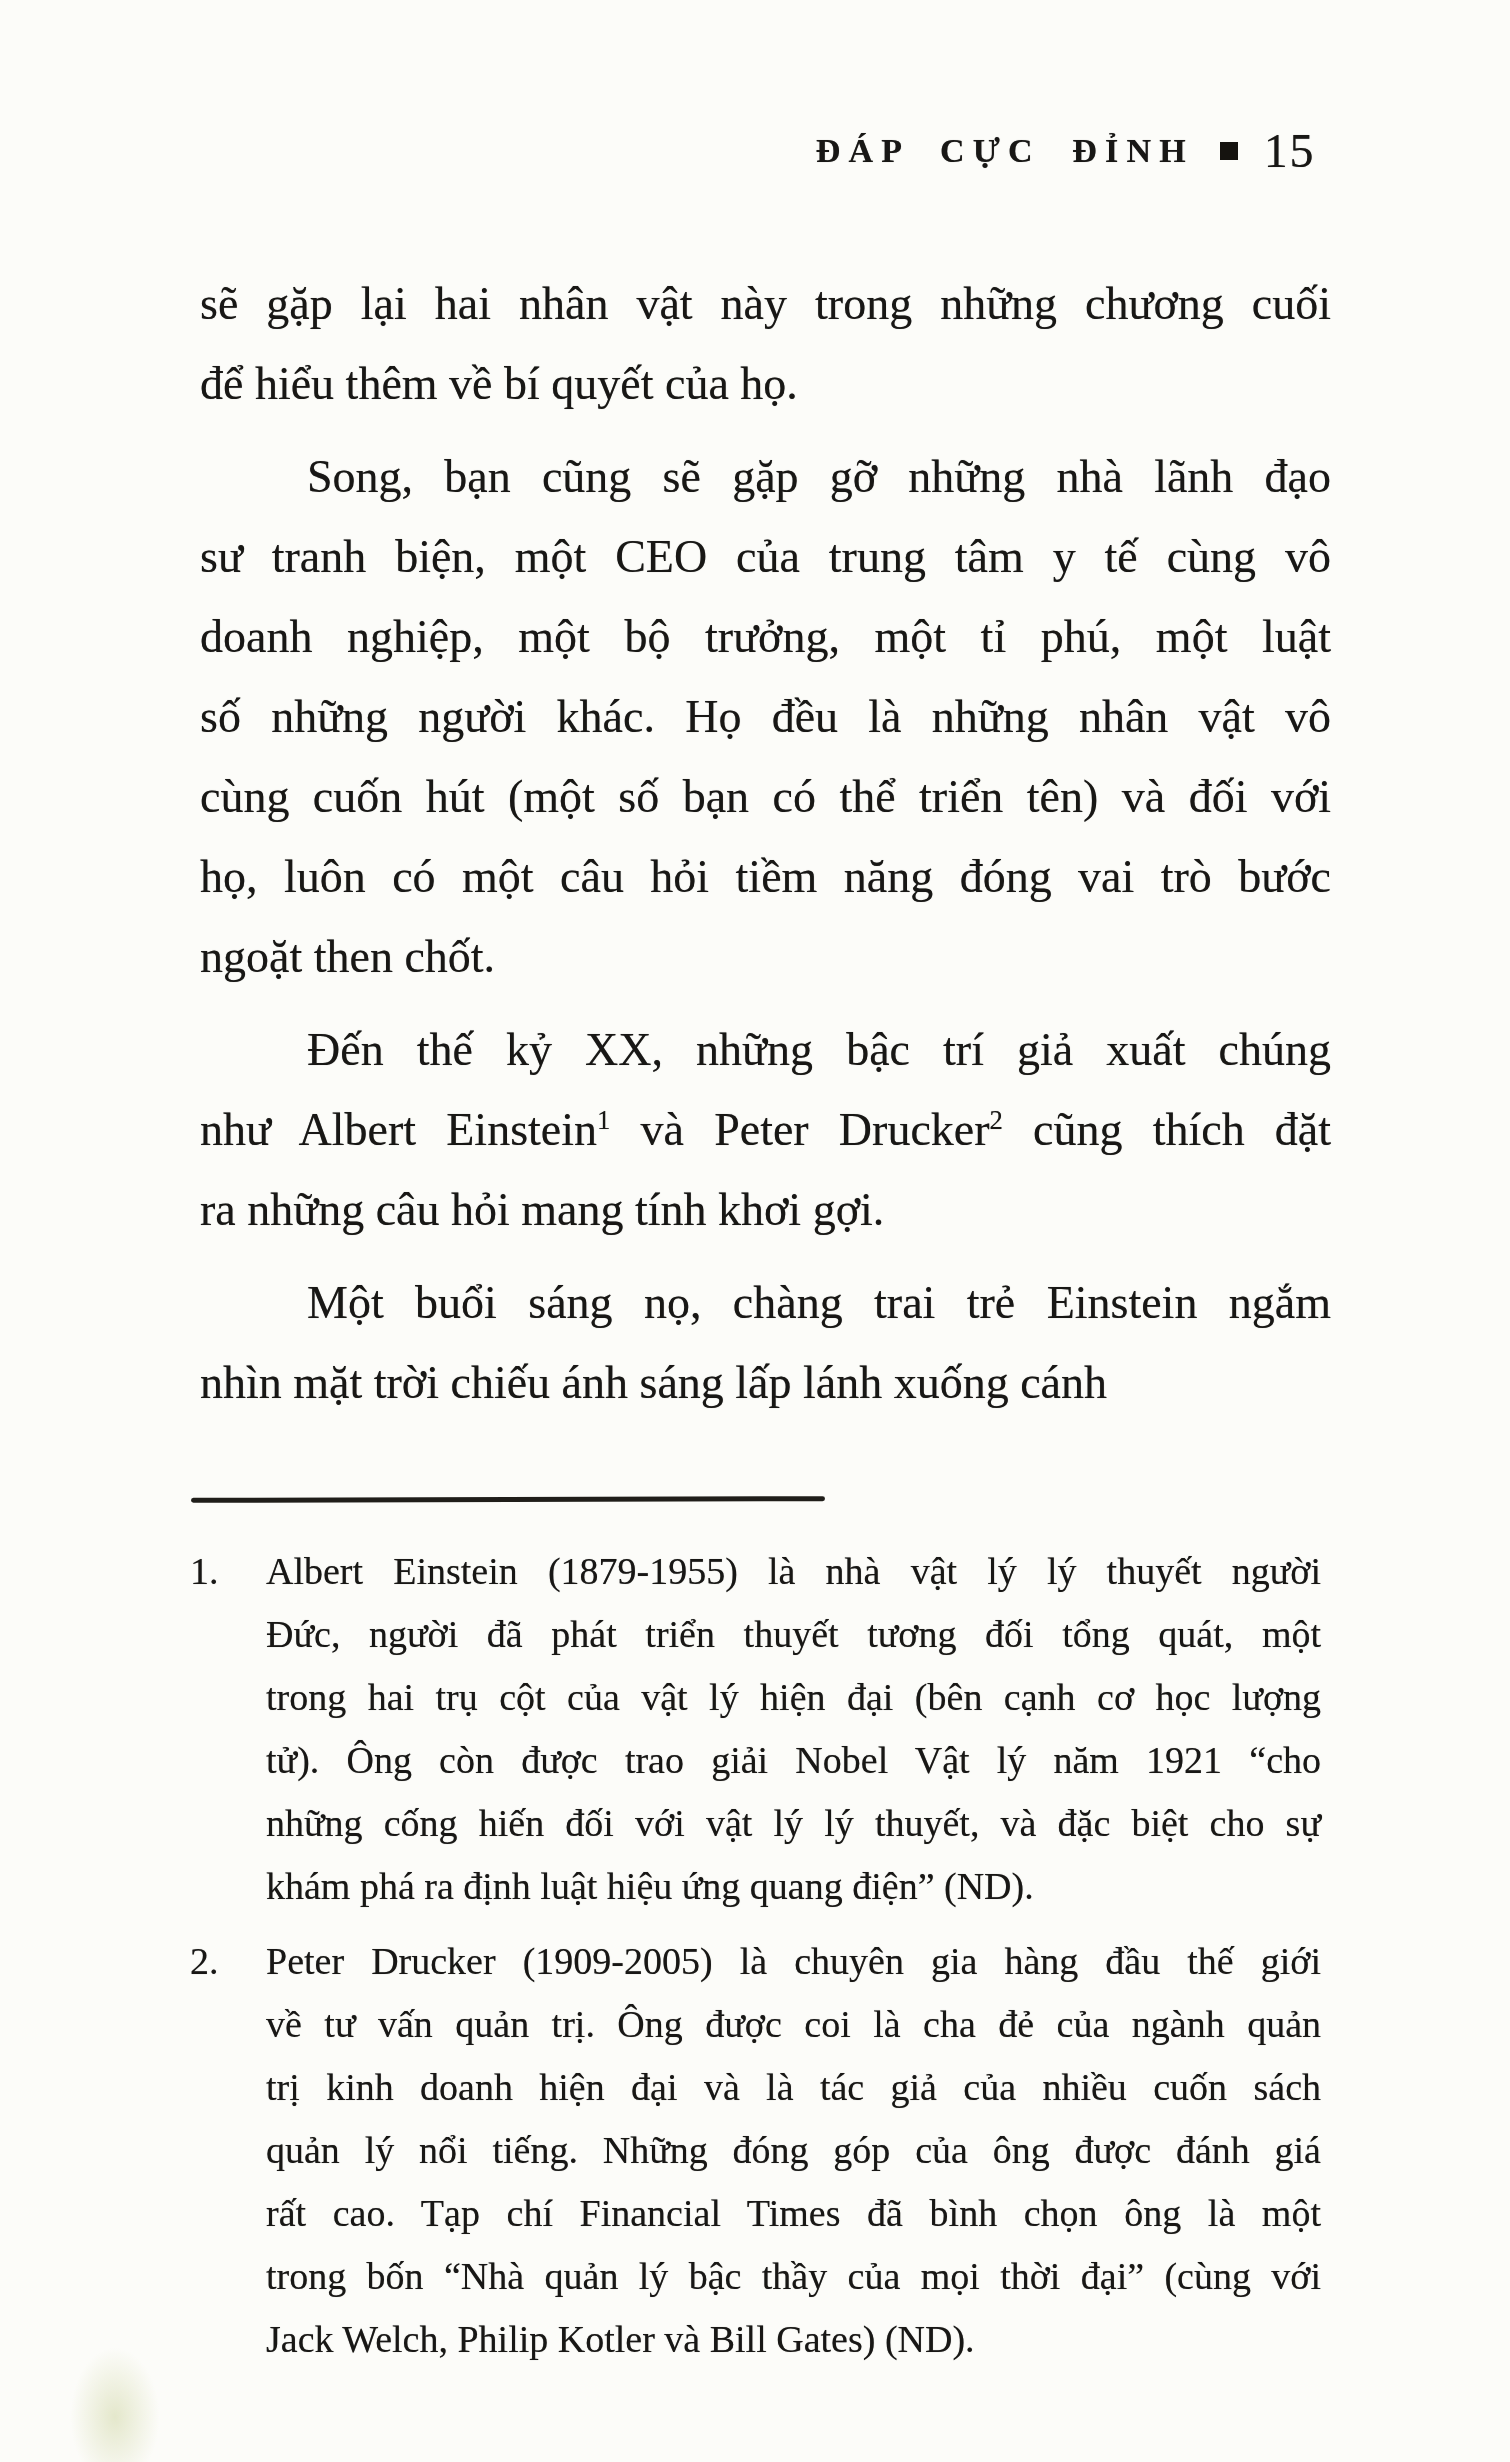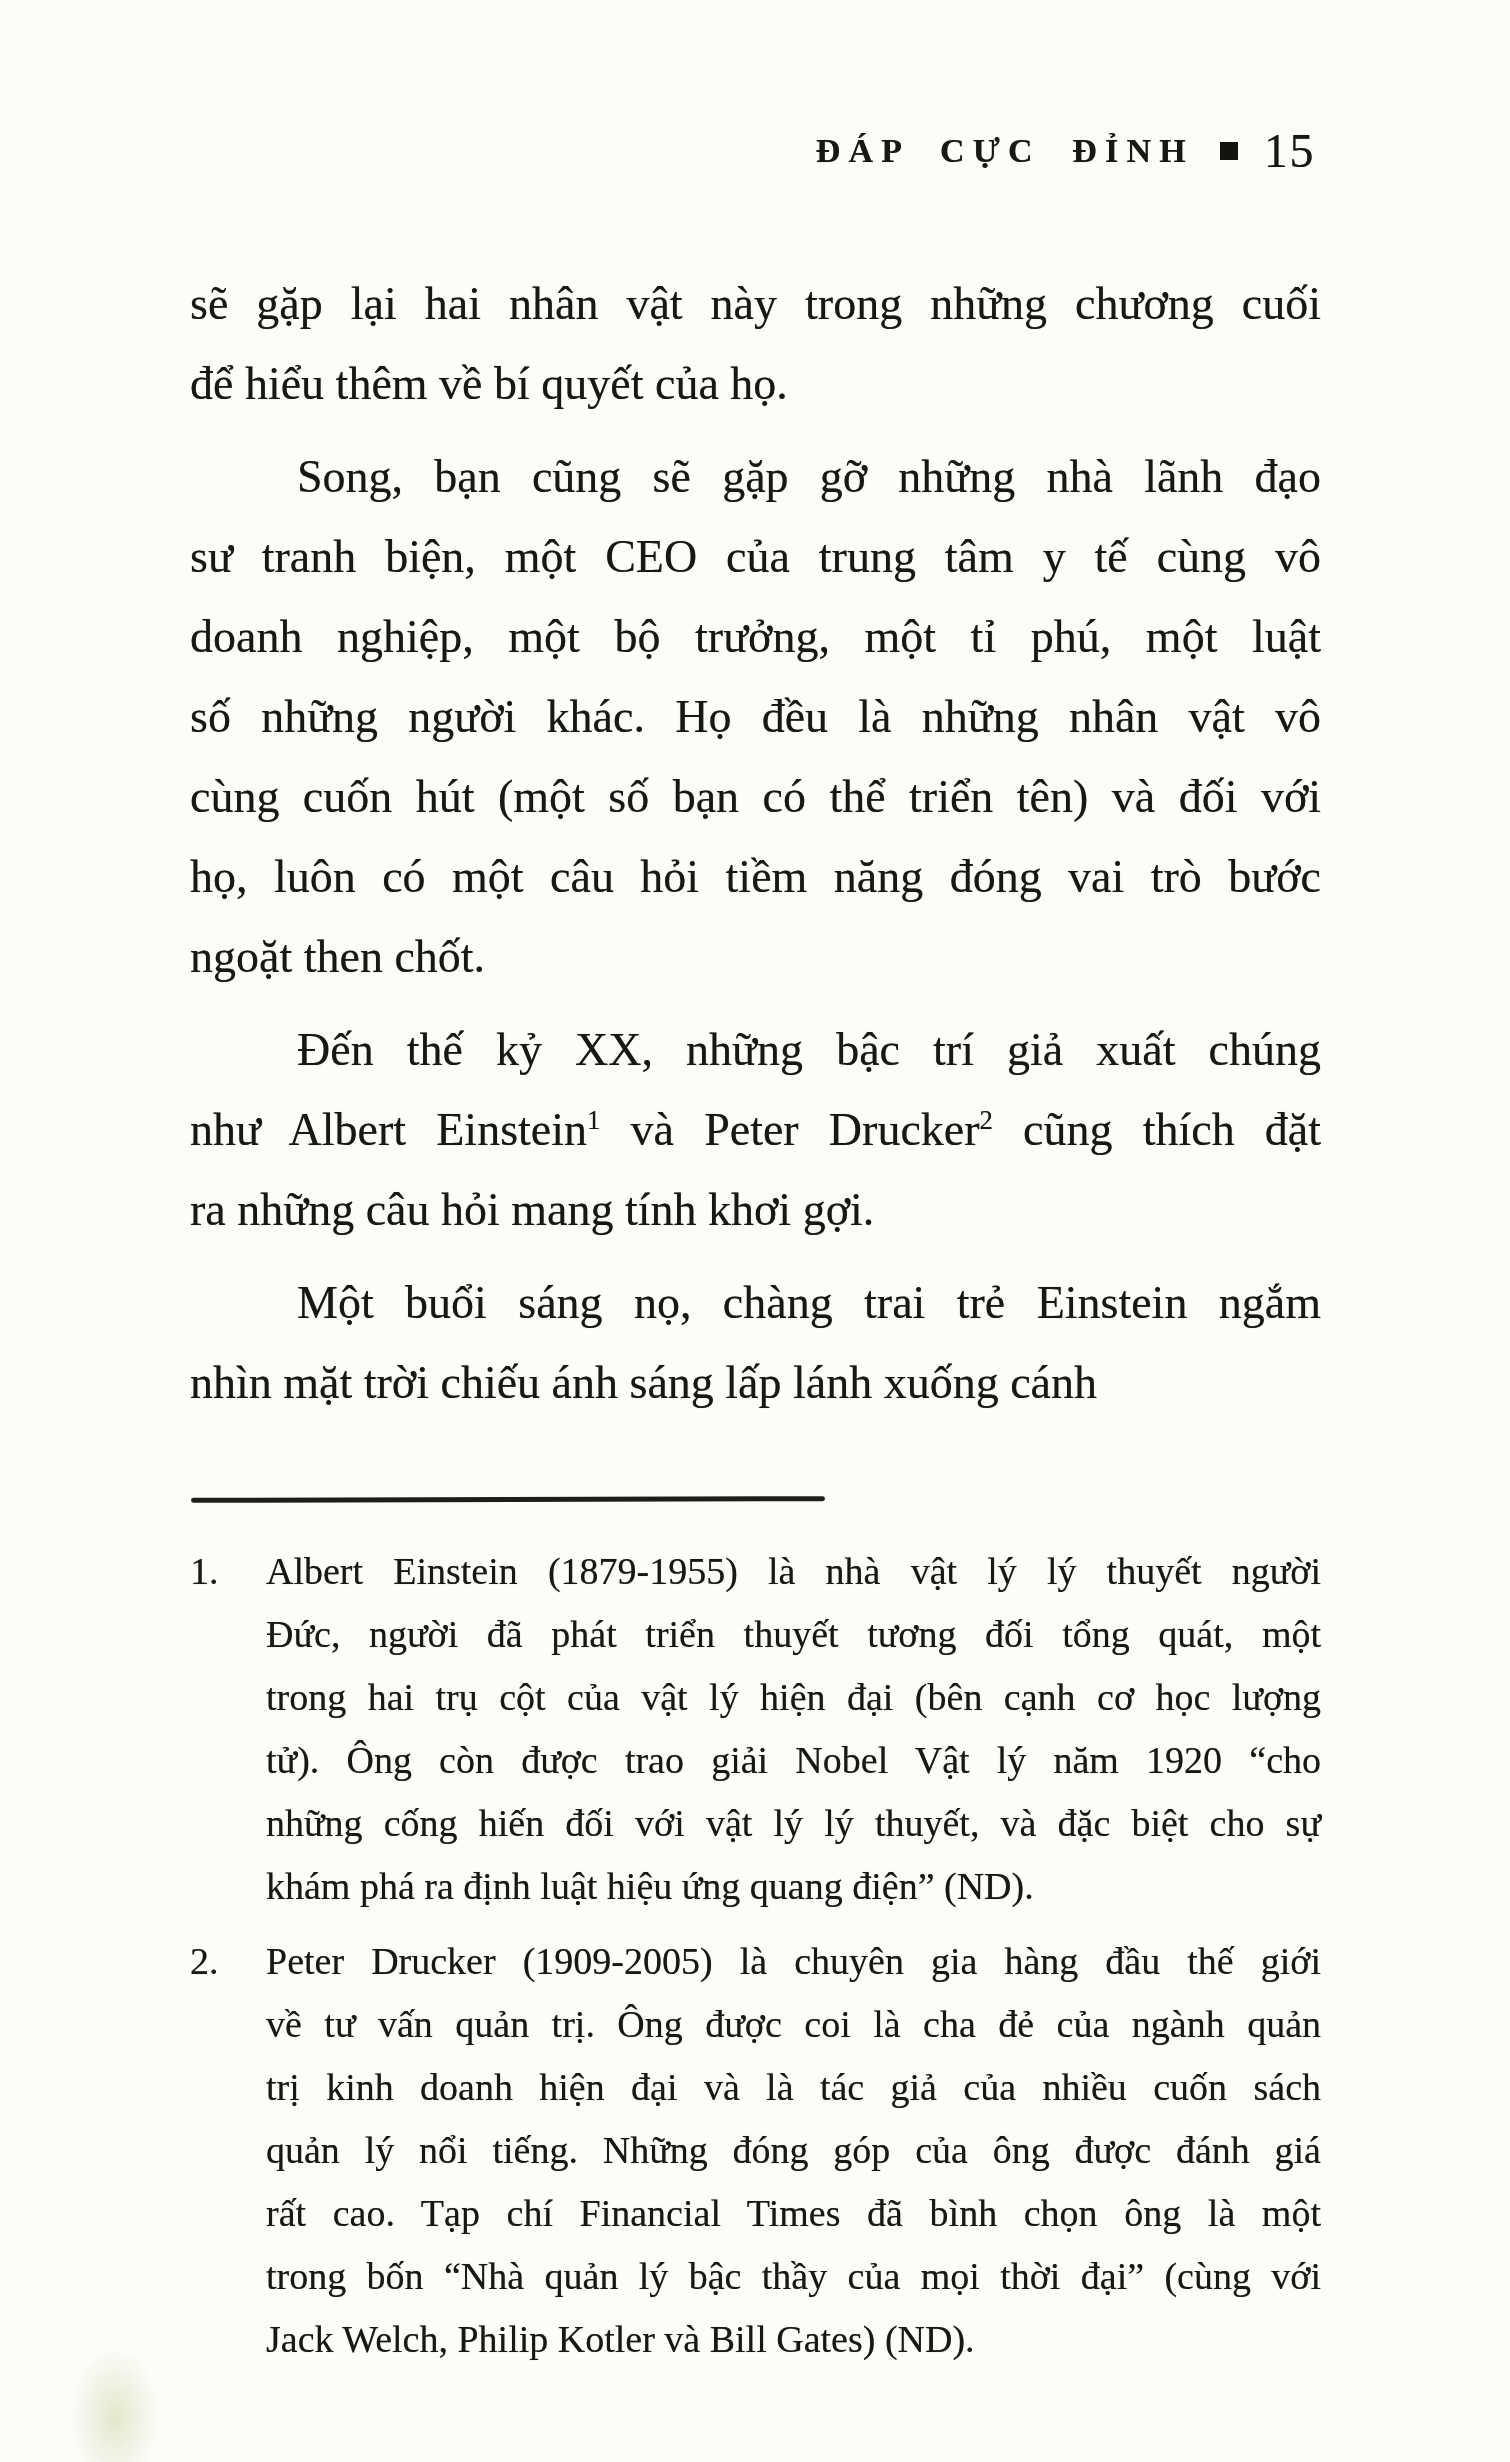--- a/index.html
+++ b/index.html
@@ -26,21 +26,21 @@
     white-space:nowrap;
   }
   .square{
     width:18px;height:18px;background:#15130f;flex:0 0 auto;
     margin-top:1.6px;
   }
   .page-num{font-size:48px;letter-spacing:1.6px;}
 
   
   .body-text{
-    position:absolute;left:190px;top:264px;width:1131px;
+    position:absolute;left:200px;top:264px;width:1131px;
     font-size:46px;line-height:80px;
   }
   .paragraph + .paragraph{margin-top:13px;}
   .line{text-align:justify;text-align-last:left;}
   .line.jfull{text-align-last:justify;}
   .paragraph.indent .line.first{text-indent:107px;}
   .sup{font-size:58%;vertical-align:super;line-height:0;}
   .italic{}
 
   
@@ -102,21 +102,21 @@
 
 <div class="fn-separator"></div>
 
 <div class="footnotes">
     <div class="footnote">
       <span class="fn-num">1.</span>
       <div class="fn-lines">
         <div class="line jfull first"><span>Albert Einstein (1879-1955) là nhà vật lý lý thuyết người</span></div>
         <div class="line jfull"><span>Đức, người đã phát triển thuyết tương đối tổng quát, một</span></div>
         <div class="line jfull"><span>trong hai trụ cột của vật lý hiện đại (bên cạnh cơ học lượng</span></div>
-        <div class="line jfull"><span>tử). Ông còn được trao giải Nobel Vật lý năm 1920 “cho</span></div>
+        <div class="line jfull"><span>tử). Ông còn được trao giải Nobel Vật lý năm 1921 “cho</span></div>
         <div class="line jfull"><span>những cống hiến đối với vật lý lý thuyết, và đặc biệt cho sự</span></div>
         <div class="line"><span>khám phá ra định luật hiệu ứng quang điện” (ND).</span></div>
       </div>
     </div>
     <div class="footnote">
       <span class="fn-num">2.</span>
       <div class="fn-lines">
         <div class="line jfull first"><span>Peter Drucker (1909-2005) là chuyên gia hàng đầu thế giới</span></div>
         <div class="line jfull"><span>về tư vấn quản trị. Ông được coi là cha đẻ của ngành quản</span></div>
         <div class="line jfull"><span>trị kinh doanh hiện đại và là tác giả của nhiều cuốn sách</span></div>

